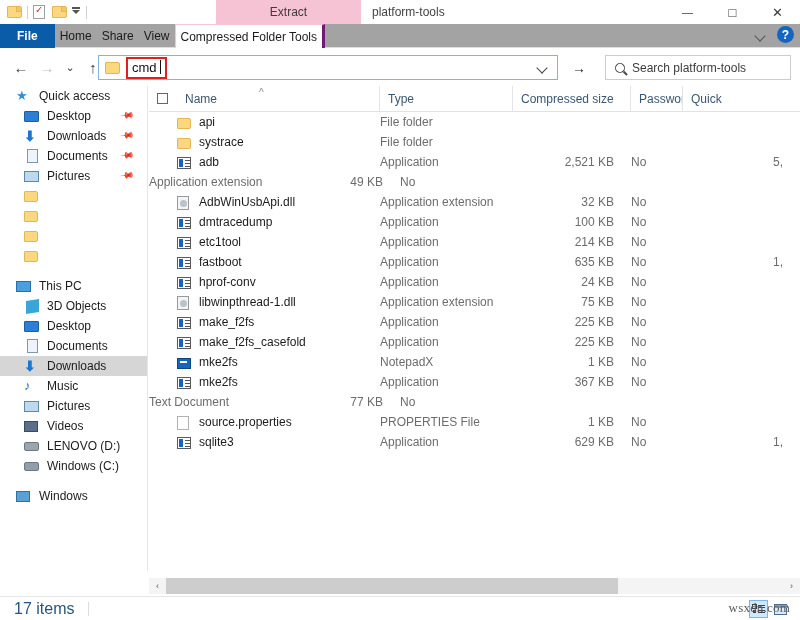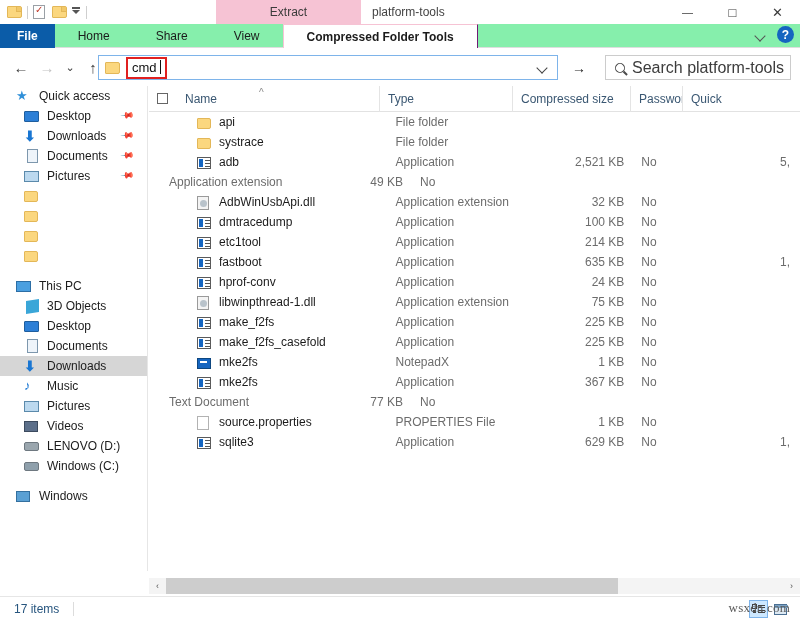--- a/index.html
+++ b/index.html
@@ -55,31 +55,30 @@
     display:flex; align-items:center; font-size:12px; color:#444;
   }
   .wbtns{ position:absolute; right:0; top:0; height:24px; display:flex; }
   .wbtn{ width:45px; height:24px; display:flex; align-items:center; justify-content:center;
          font-size:13px; color:#3a3a3a; }
   .wbtn.min{ font-size:11px; }
 
   
   .ribbon{
     position:absolute; left:0; top:24px; width:800px; height:24px;
-    background:#86efac; border-bottom:1px solid #dedede;
+    background:#a3a3a3; border-bottom:1px solid #dedede;
   }
   .tabs{ display:flex; height:24px; align-items:stretch; }
   .tab{
-    display:flex; align-items:center; padding:0 23px; font-size:12px; color:#1b1b1b;
+    display:flex; align-items:center; padding:0 5px; font-size:12px; color:#1b1b1b;
   }
   .tab.file{ background:#0b5ca8; color:#fff; font-weight:bold; padding:0 17px; }
   .tab.cft{
-    border-left:1px solid #f6c3d4; border-right:1px solid #701a75; border-top:1px solid #f6c3d4;
+    border-left:1px solid #f6c3d4; border-right:3px solid #701a75; border-top:1px solid #f6c3d4;
     background:#ffffff;
-    font-weight:bold;
   }
   .ribbon-right{
     position:absolute; right:6px; top:2px; display:flex; align-items:center; gap:9px;
   }
   .chev-dn{ width:14px;height:14px;position:relative; }
   .chev-dn:after{
     content:""; position:absolute; left:2px; top:4px; width:7px;height:7px;
     border-right:1.4px solid #555; border-bottom:1.4px solid #555;
     transform:rotate(45deg);
   }
@@ -125,21 +124,21 @@
   .searchbox{
     position:absolute; left:605px; top:55px; width:186px;height:25px;
     border:1px solid #cccccc; background:#fff; display:flex; align-items:center; gap:7px;
     padding-left:9px;
   }
   .search-ic{
     width:10px;height:10px;border:1.4px solid #4a4a4a;border-radius:50%;position:relative;
     transform:rotate(-45deg);
   }
   .search-ic:after{ content:""; position:absolute; left:3.4px; top:9px; width:1.4px;height:5px;background:#4a4a4a;}
-  .search-ph{ font-size:16px; color:#3c3c3c; }
+  .search-ph{ font-size:12px; color:#3c3c3c; }
 
   
   .pane-nav{
     position:absolute; left:0; top:86px; width:148px; height:485px;
     background:#ffffff; border-right:1px solid #e6e6e6; overflow:hidden;
   }
   .nav-item{
     height:20px; display:flex; align-items:center; gap:7px; padding-left:16px;
     font-size:12px; color:#1b1b1b; position:relative;
   }
@@ -173,21 +172,21 @@
   }
   .lh{
     font-size:12px; color:#3a5772; height:26px; display:flex; align-items:center;
     border-left:1px solid #e4e4e4; padding-left:8px; overflow:hidden; white-space:nowrap;
   }
   .lh.first{ border-left:none; }
   .chkbox{ width:11px;height:11px;border:1px solid #666; margin-left:8px; margin-right:9px; background:#fff;}
   .sort-caret{
     position:absolute; left:110px; top:1px; font-size:10px; color:#8a8a8a;
   }
-  .row{ height:20px; display:flex; align-items:center; font-size:12px; color:#6c6c6c;margin-left:20px; }
+  .row{ height:20px; display:flex; align-items:center; font-size:12px; color:#6c6c6c; }
   .c-name{ width:231px; display:flex; align-items:center; gap:8px; padding-left:28px; color:#1b1b1b; }
   .c-type{ width:133px; }
   .c-csize{ width:118px; text-align:right; padding-right:17px; }
   .c-pw{ width:52px; }
   .c-size{ width:110px; text-align:right; padding-right:10px; }
   .fi{ width:14px;height:15px;flex:0 0 14px;position:relative; }
   .fi-folder{ width:14px;height:11px;background:#fbd77f;border:1px solid #e3b758;margin-top:3px;border-radius:1px 2px 2px 1px;}
   .fi-app{ width:14px;height:12px;background:#fff;border:1px solid #5a5a5a;margin-top:2px;position:relative;}
   .fi-app:after{ content:""; position:absolute;left:1px;top:1px;width:4px;height:8px;background:#1565c0;}
   .fi-app:before{ content:""; position:absolute;left:6.5px;top:2px;width:5px;height:1px;background:#555;
@@ -210,21 +209,21 @@
   .hs-arrow{ width:17px;height:16px;display:flex;align-items:center;justify-content:center;
     font-size:9px;color:#555; }
   .hs-track{ flex:1; height:16px; position:relative; }
   .hs-thumb{ position:absolute; left:0; top:0; width:452px; height:16px; background:#cdcdcd; }
 
   
   .status{
     position:absolute; left:0; top:596px; width:800px; height:24px; background:#fff;
     border-top:1px solid #e6e6e6; display:flex; align-items:center;
   }
-  .st-count{ font-size:12px; color:#27557e; padding-left:14px; }
+  .st-count{ font-size:16px; color:#27557e; padding-left:14px; }
   .st-div{ width:1px;height:14px;background:#dcdcdc; margin-left:14px; }
   .viewbtns{ position:absolute; right:10px; top:3px; display:flex; gap:3px; }
   .vb{ width:19px;height:18px; display:flex;align-items:center;justify-content:center; }
   .vb.sel{ background:#cde8ff; border:1px solid #7eb4ea; }
   .vb-details{ width:13px;height:10px;position:relative; }
   .vb-details:after{
     content:""; position:absolute;left:0;top:0;width:3px;height:3px;border:1px solid #444;
     box-shadow:0 5px 0 -1px #444;
   }
   .vb-details:before{

